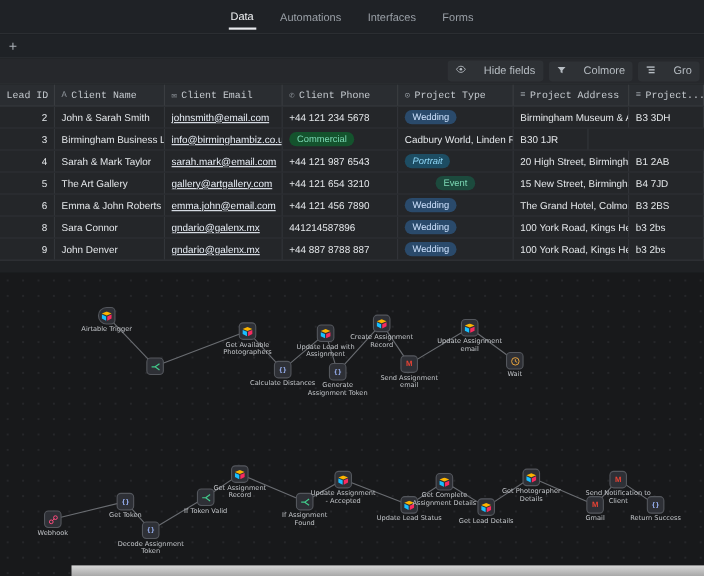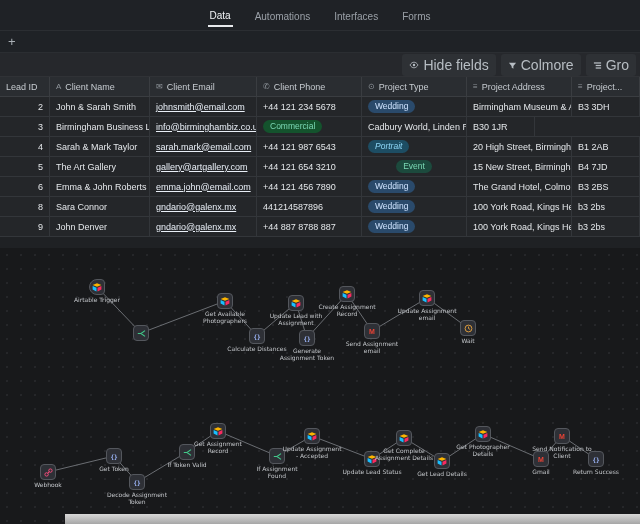--- a/index.html
+++ b/index.html
@@ -33,30 +33,30 @@
   .add-btn { background:none; border:none; color:#aab0b6; font-size:13px; line-height:1; cursor:pointer; padding:0; }
 
   
   .toolbar {
     position:absolute; top:53px; left:0; right:0; height:23px;
     background:#26282c; border-bottom:1px solid #303236;
     display:flex; align-items:center; justify-content:flex-end; gap:5px; padding:0 4px;
     overflow:hidden;
   }
   .tool-btn {
-    display:flex; align-items:center; gap:4px; flex:0 0 auto;
+    display:flex; align-items:center; gap:16px; flex:0 0 auto;
     background:#2e3135; border:none; border-radius:3px;
-    color:#b7bdc3; font-size:14px; font-family:inherit; padding:3px 7px; cursor:pointer;
+    color:#b7bdc3; font-size:10px; font-family:inherit; padding:3px 7px; cursor:pointer;
     white-space:nowrap;
     justify-content:center;
   }
 
   
   .grid { position:absolute; top:77px; left:0; right:0; height:171px; background:#1f2124; }
-  .grid-header { display:flex; height:19px; background:#2a2d31; border-bottom:1px solid #3a3d41; }
+  .grid-header { display:flex; height:19px; background:#2a2d31; border-bottom:1px solid #3a3d41;font-family:Liberation Mono, monospace; }
   .hcell {
     display:flex; align-items:center; gap:4px; box-sizing:border-box;
     padding:0 6px; color:#c6cbd0; font-size:9px;
     border-right:1px solid #3a3d41; white-space:nowrap; overflow:hidden; cursor:pointer;
   }
   .hicon { color:#8f959b; font-size:8px; flex:0 0 auto; }
   .row { display:flex; height:19px; background:#242629; border-bottom:1px solid #33363a; }
   .cell {
     display:flex; align-items:center; box-sizing:border-box;
     padding:0 6px; color:#e4e7ea; font-size:9px;

